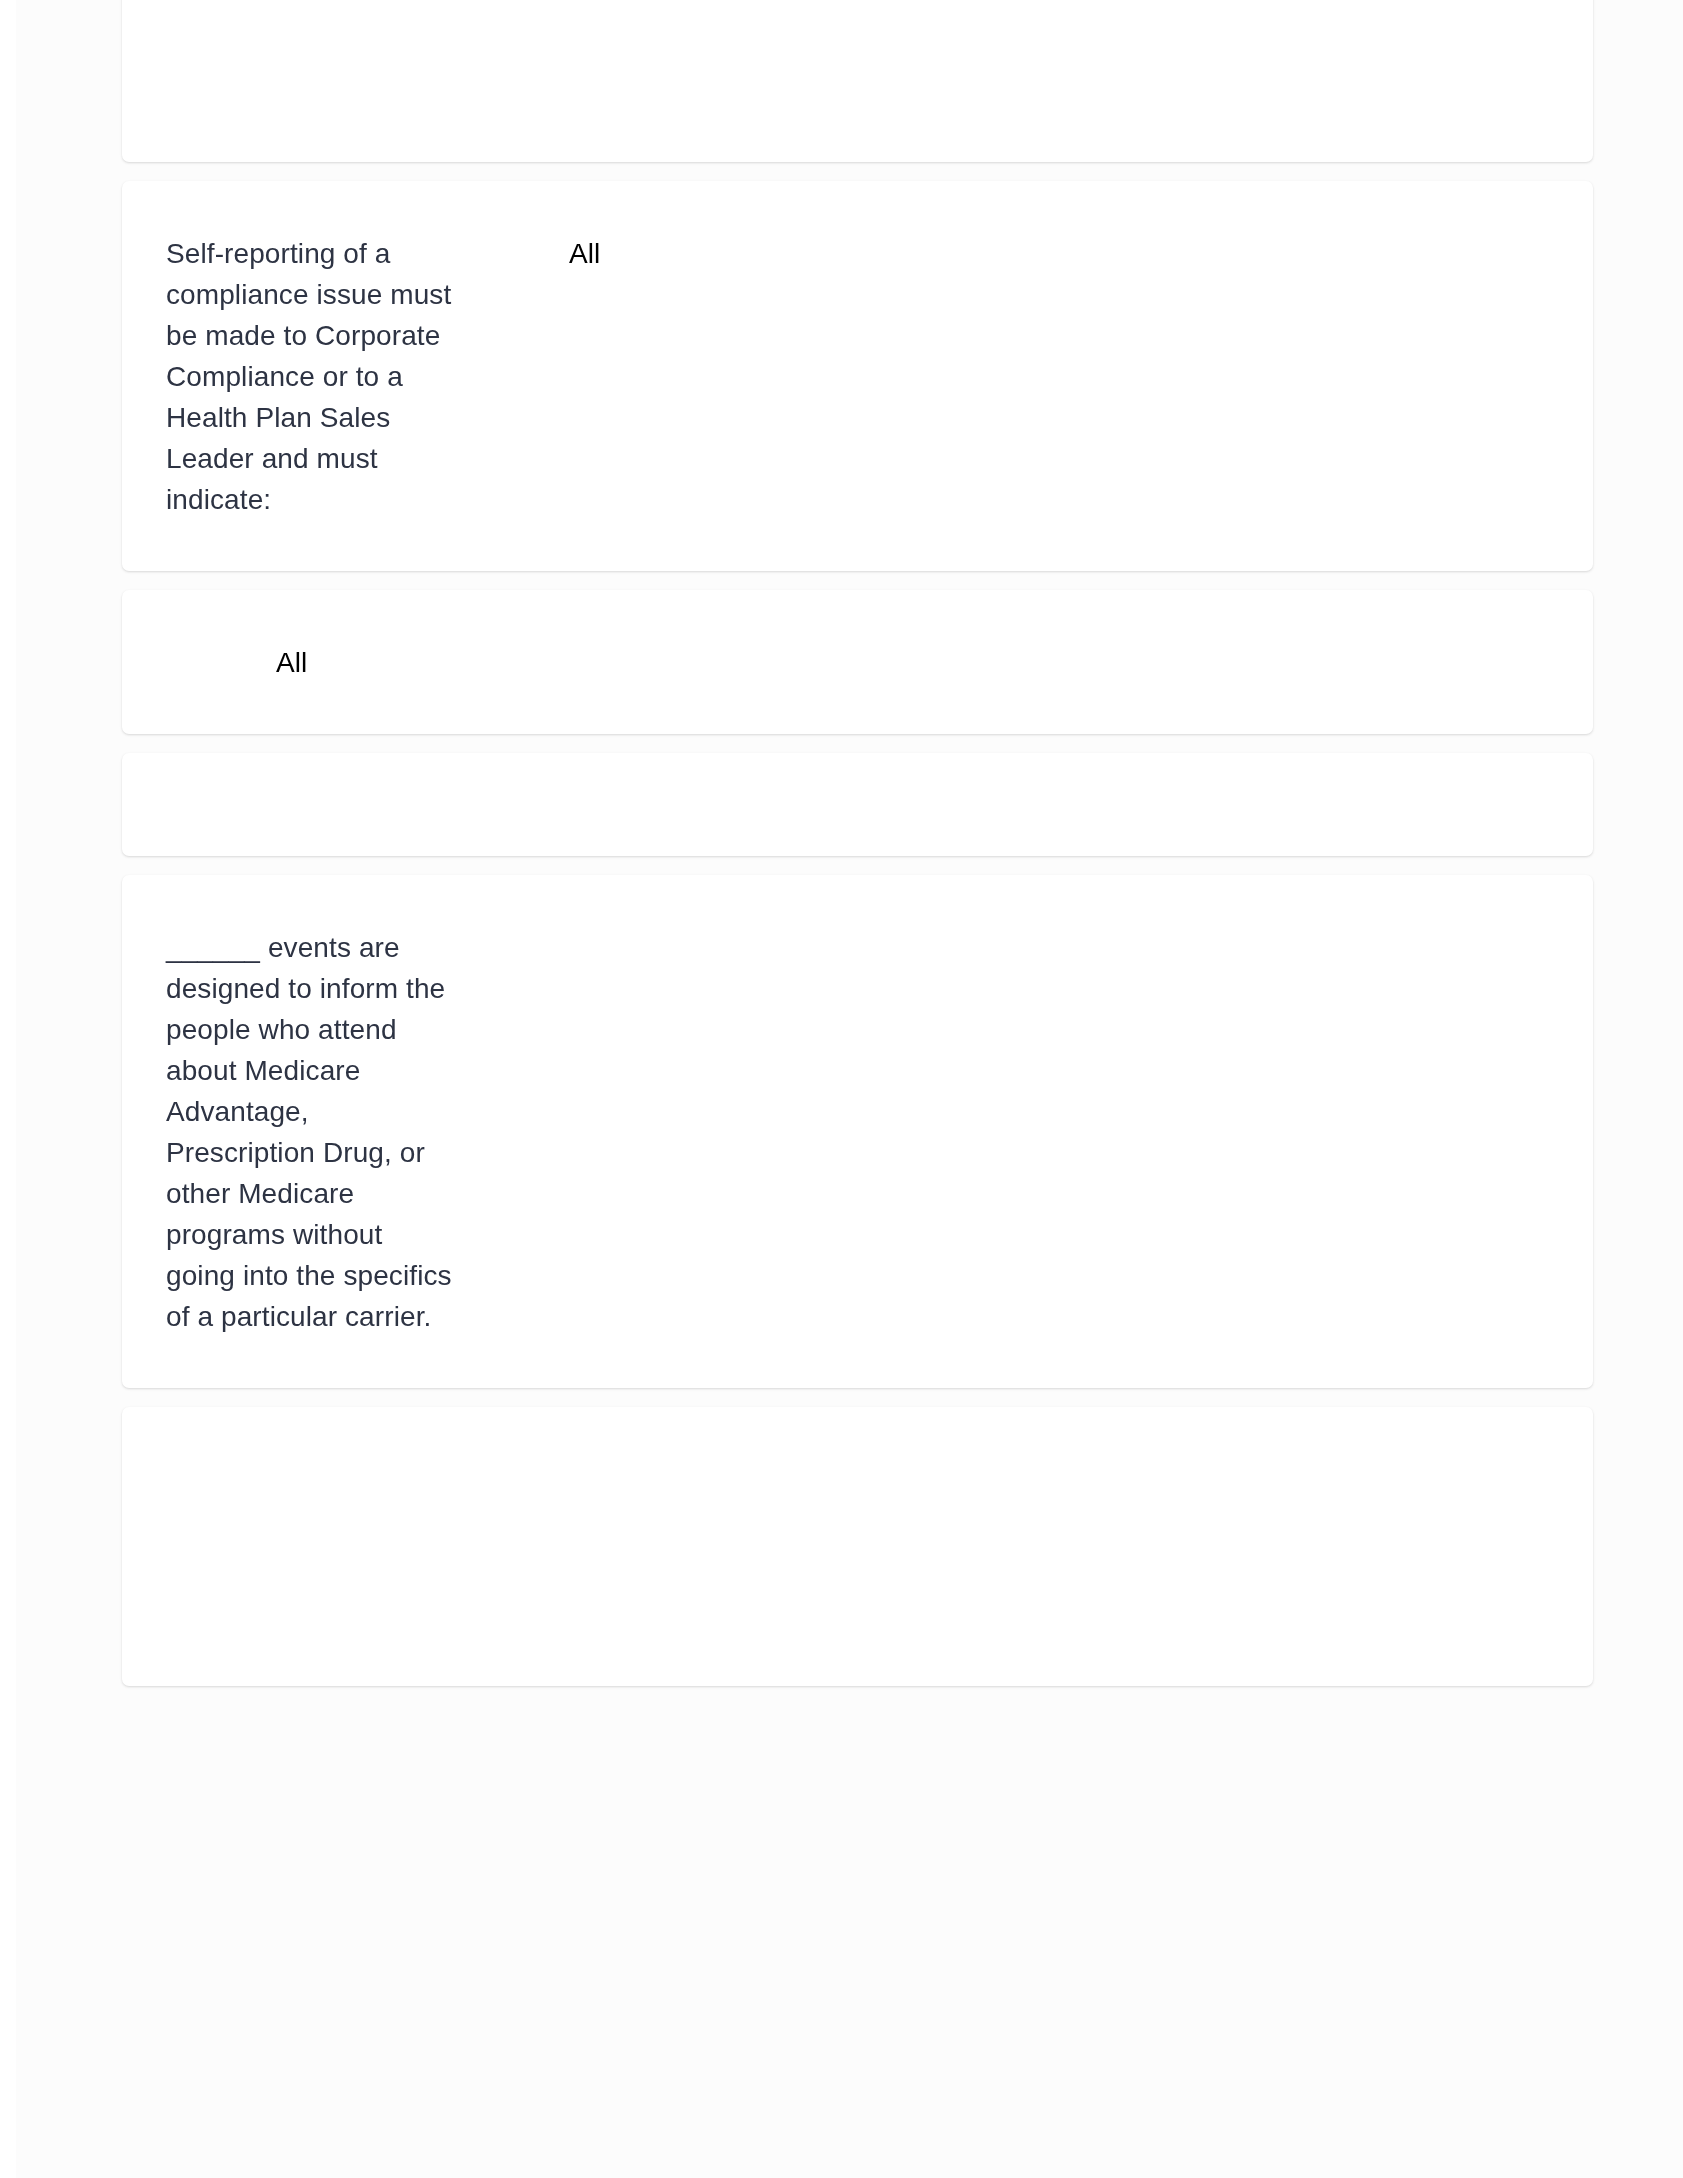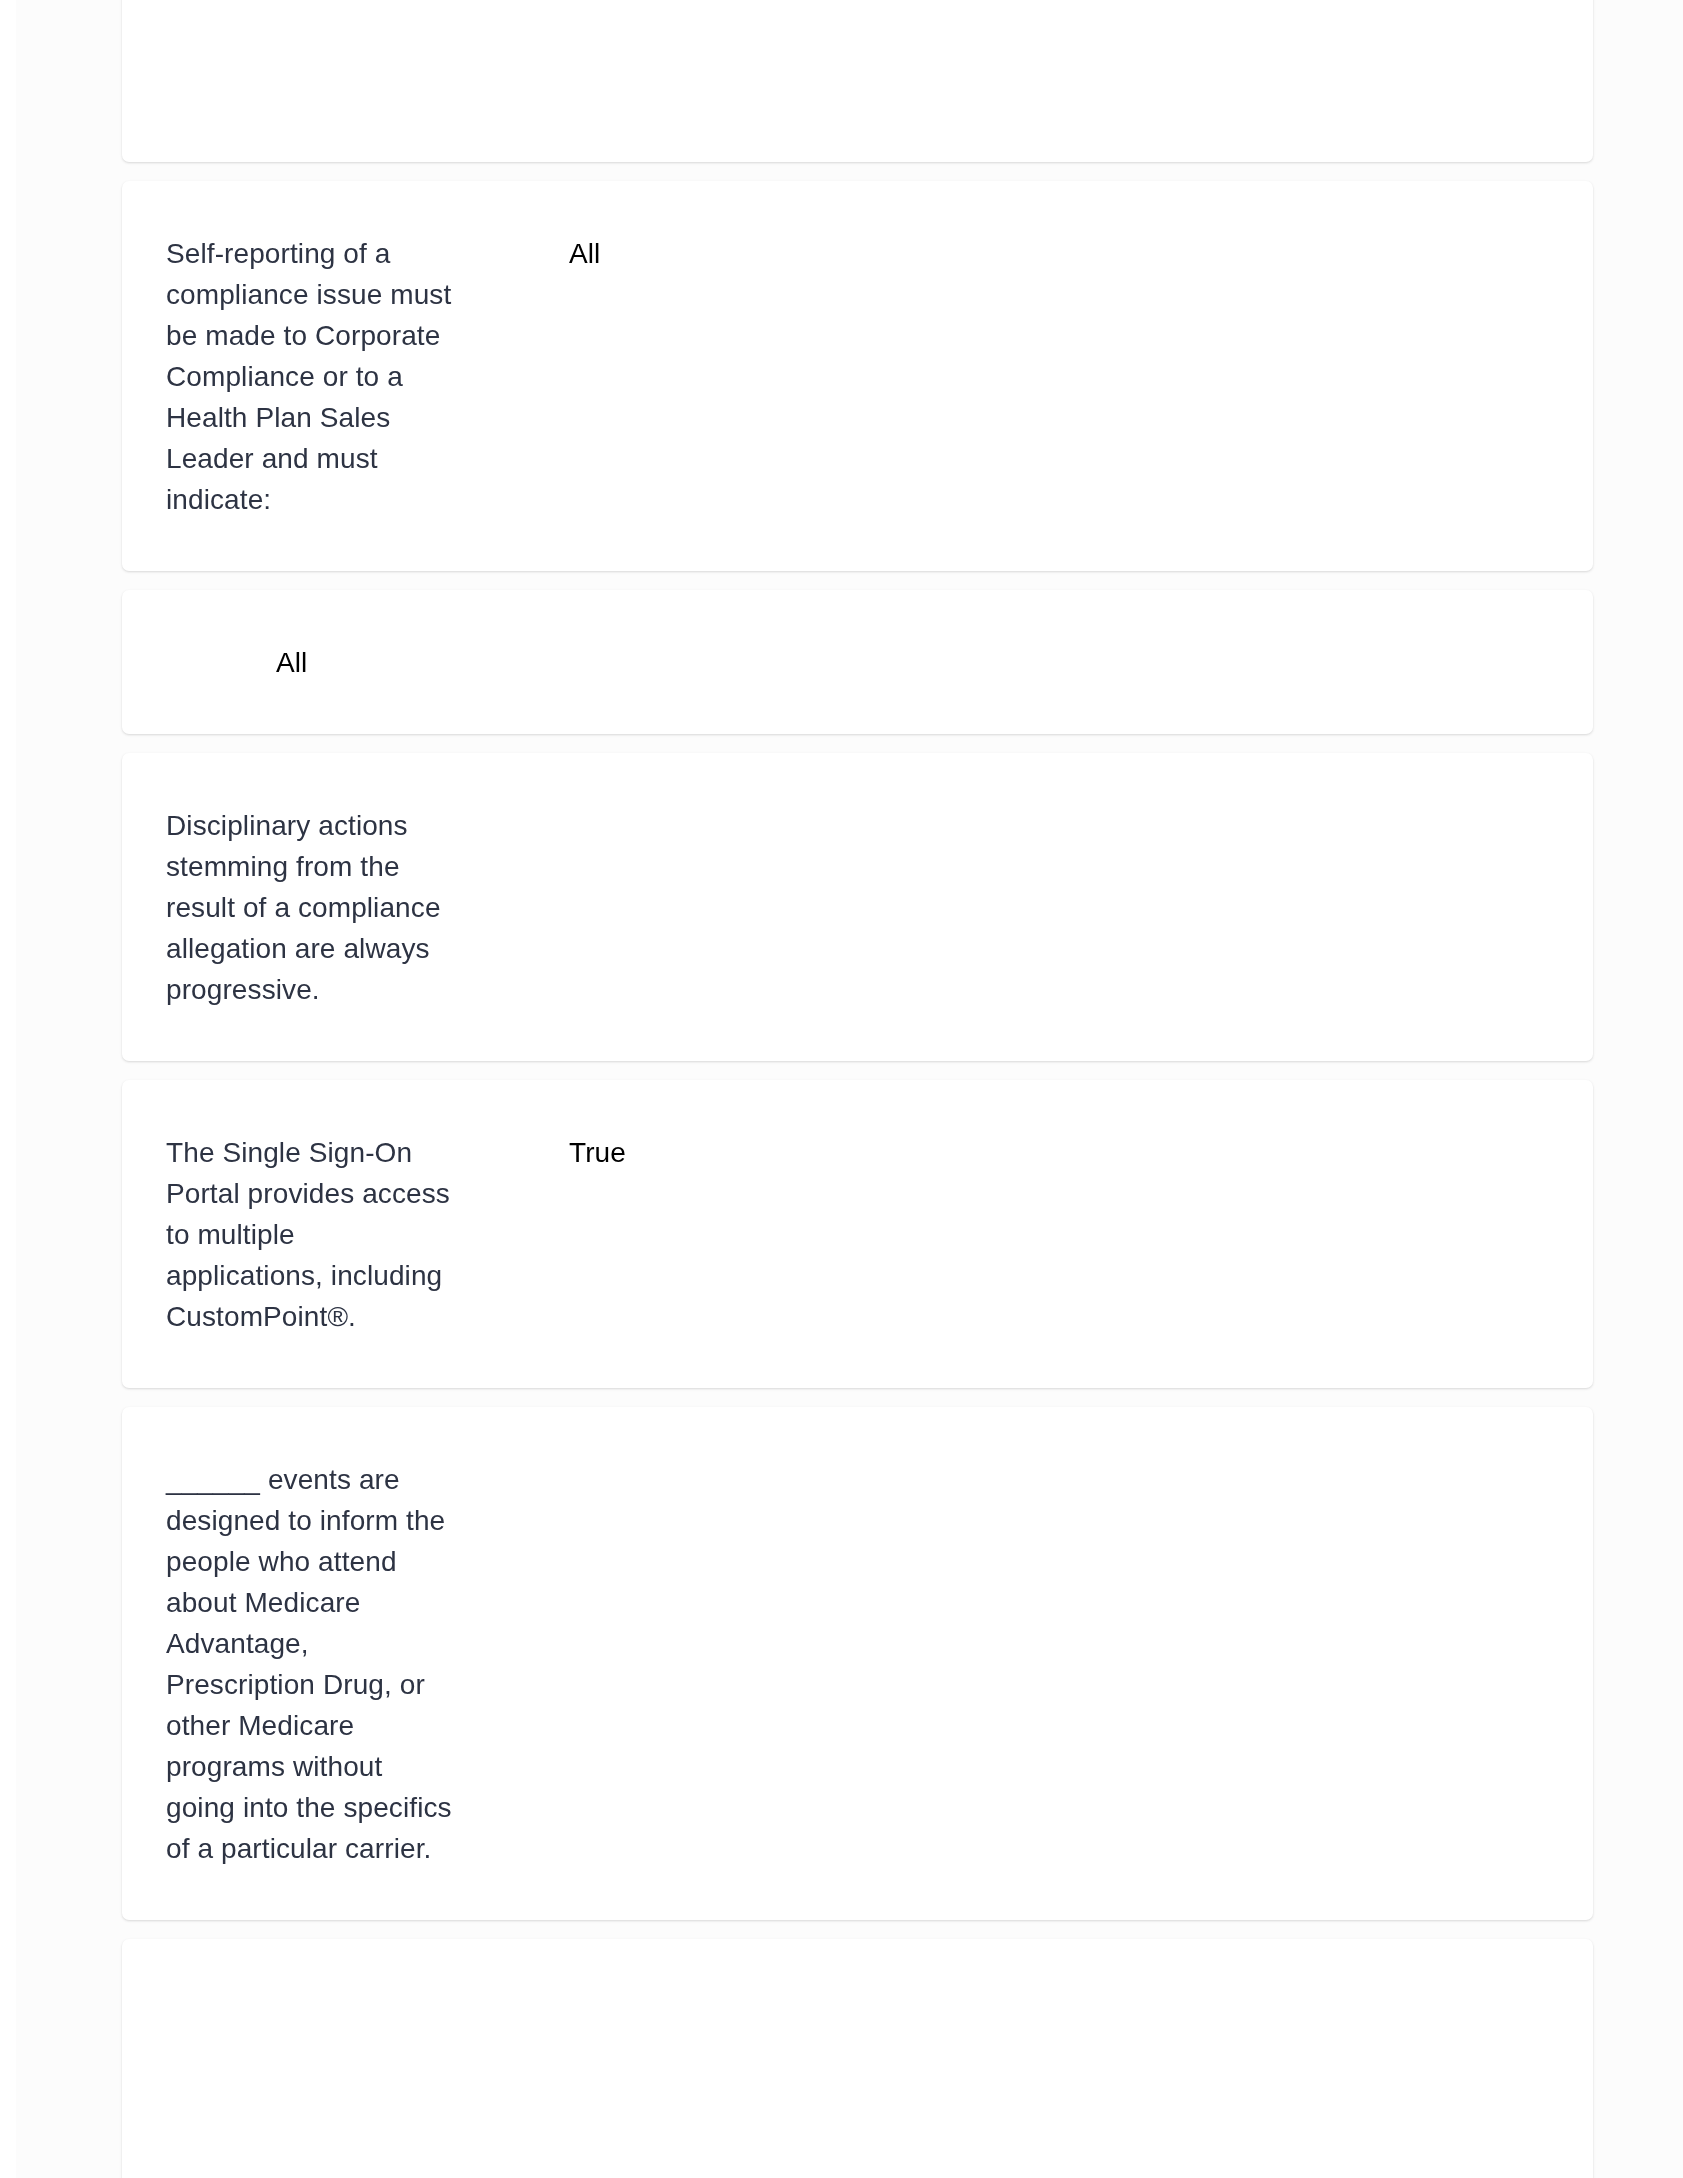--- a/index.html
+++ b/index.html
@@ -97,27 +97,22 @@
     <div class="qa-card">
       <div class="q-col">Self-reporting of a compliance issue must be made to Corporate Compliance or to a Health Plan Sales Leader and must indicate:</div>
       <div class="a-col">All</div>
     </div>
 
     <div class="qa-card">
       <div class="a-col">All</div>
     </div>
 
     <div class="qa-card">
-      <div class="q-col">Disciplinary actions stemming from the result of a compliance allegation are always progressive.</div>
     </div>
 
-    <div class="qa-card">
-      <div class="q-col">The Single Sign-On Portal provides access to multiple applications, including CustomPoint®.</div>
-      <div class="a-col">True</div>
-    </div>
 
     <div class="qa-card">
       <div class="q-col">______ events are designed to inform the people who attend about Medicare Advantage, Prescription Drug, or other Medicare programs without going into the specifics of a particular carrier.</div>
     </div>
 
     <div class="qa-card clipped-bottom">
       
       
     </div>
 

